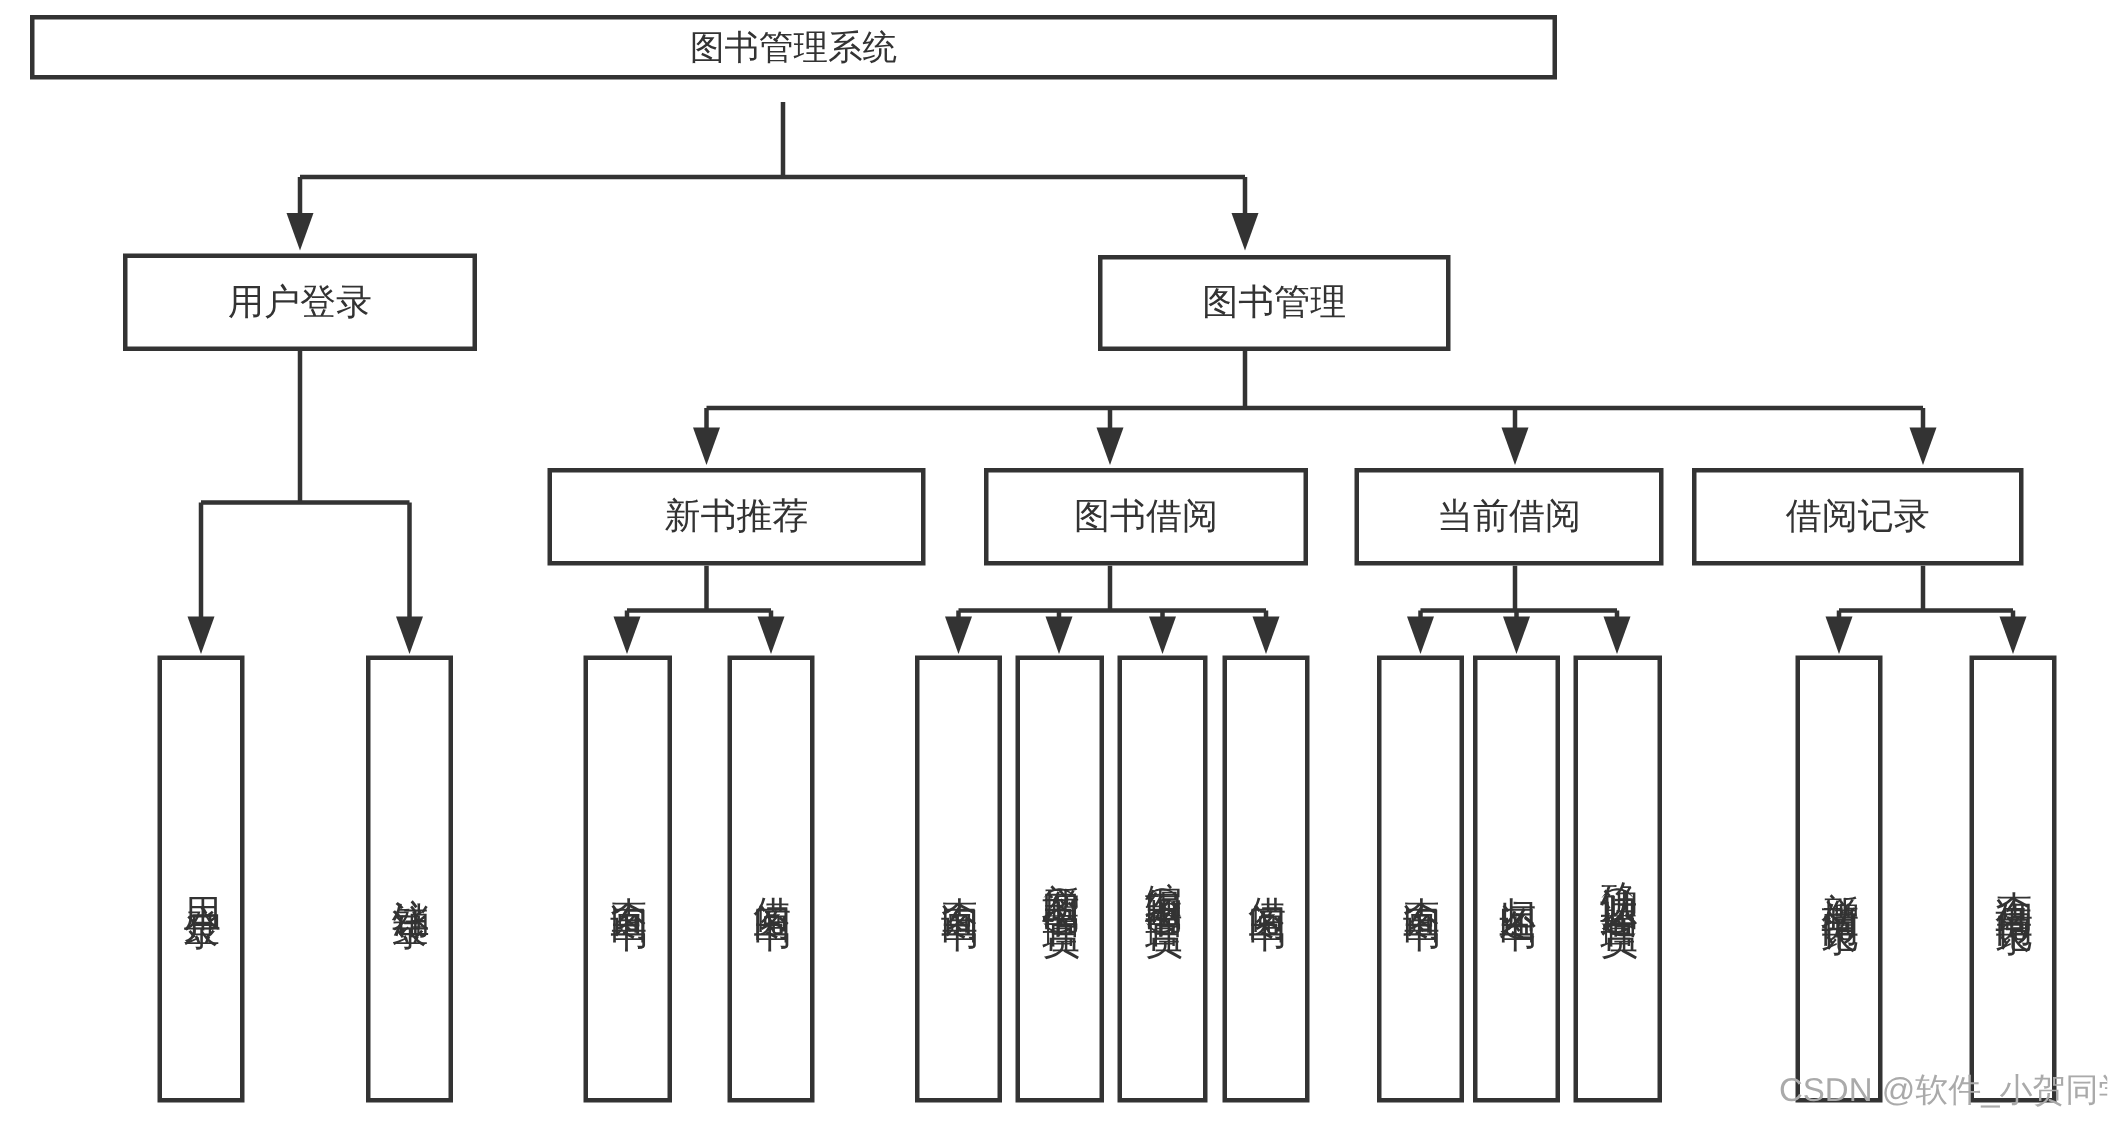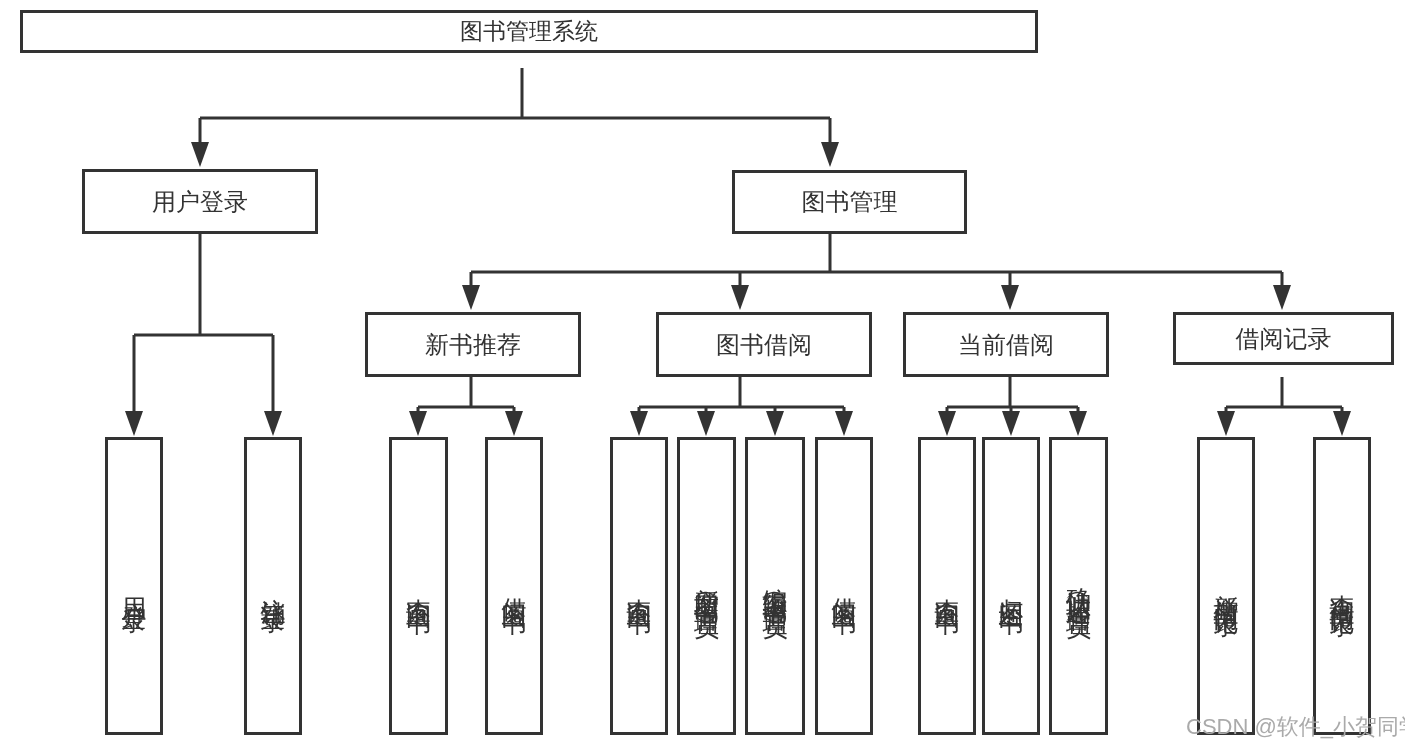--- a/index.html
+++ b/index.html
@@ -105,30 +105,30 @@
     <span>图书管理系统</span>
   </div>
 
   <div class="node lvl" style="left:82px; top:169px; width:236px; height:65px;">
     <span>用户登录</span>
   </div>
   <div class="node lvl" style="left:712px; top:170px; width:235px; height:64px;margin-left:20px;">
     <span>图书管理</span>
   </div>
 
-  <div class="node lvl" style="left:365px; top:312px; width:216px; height:65px;justify-content:center;">
+  <div class="node lvl" style="left:365px; top:312px; width:252px; height:65px;justify-content:center;">
     <span>新书推荐</span>
   </div>
   <div class="node lvl" style="left:656px; top:312px; width:216px; height:65px;">
     <span>图书借阅</span>
   </div>
   <div class="node lvl" style="left:903px; top:312px; width:206px; height:65px;">
     <span>当前借阅</span>
   </div>
-  <div class="node lvl" style="left:1173px; top:312px; width:221px; height:53px;">
+  <div class="node lvl" style="left:1128px; top:312px; width:221px; height:65px;">
     <span>借阅记录</span>
   </div>
 
   <div class="node leaf" style="left:105px; top:437px; width:58px; height:298px;">
     <span>用户登录</span>
   </div>
   <div class="node leaf" style="left:244px; top:437px; width:58px; height:298px;">
     <span>注销登录</span>
   </div>
 

